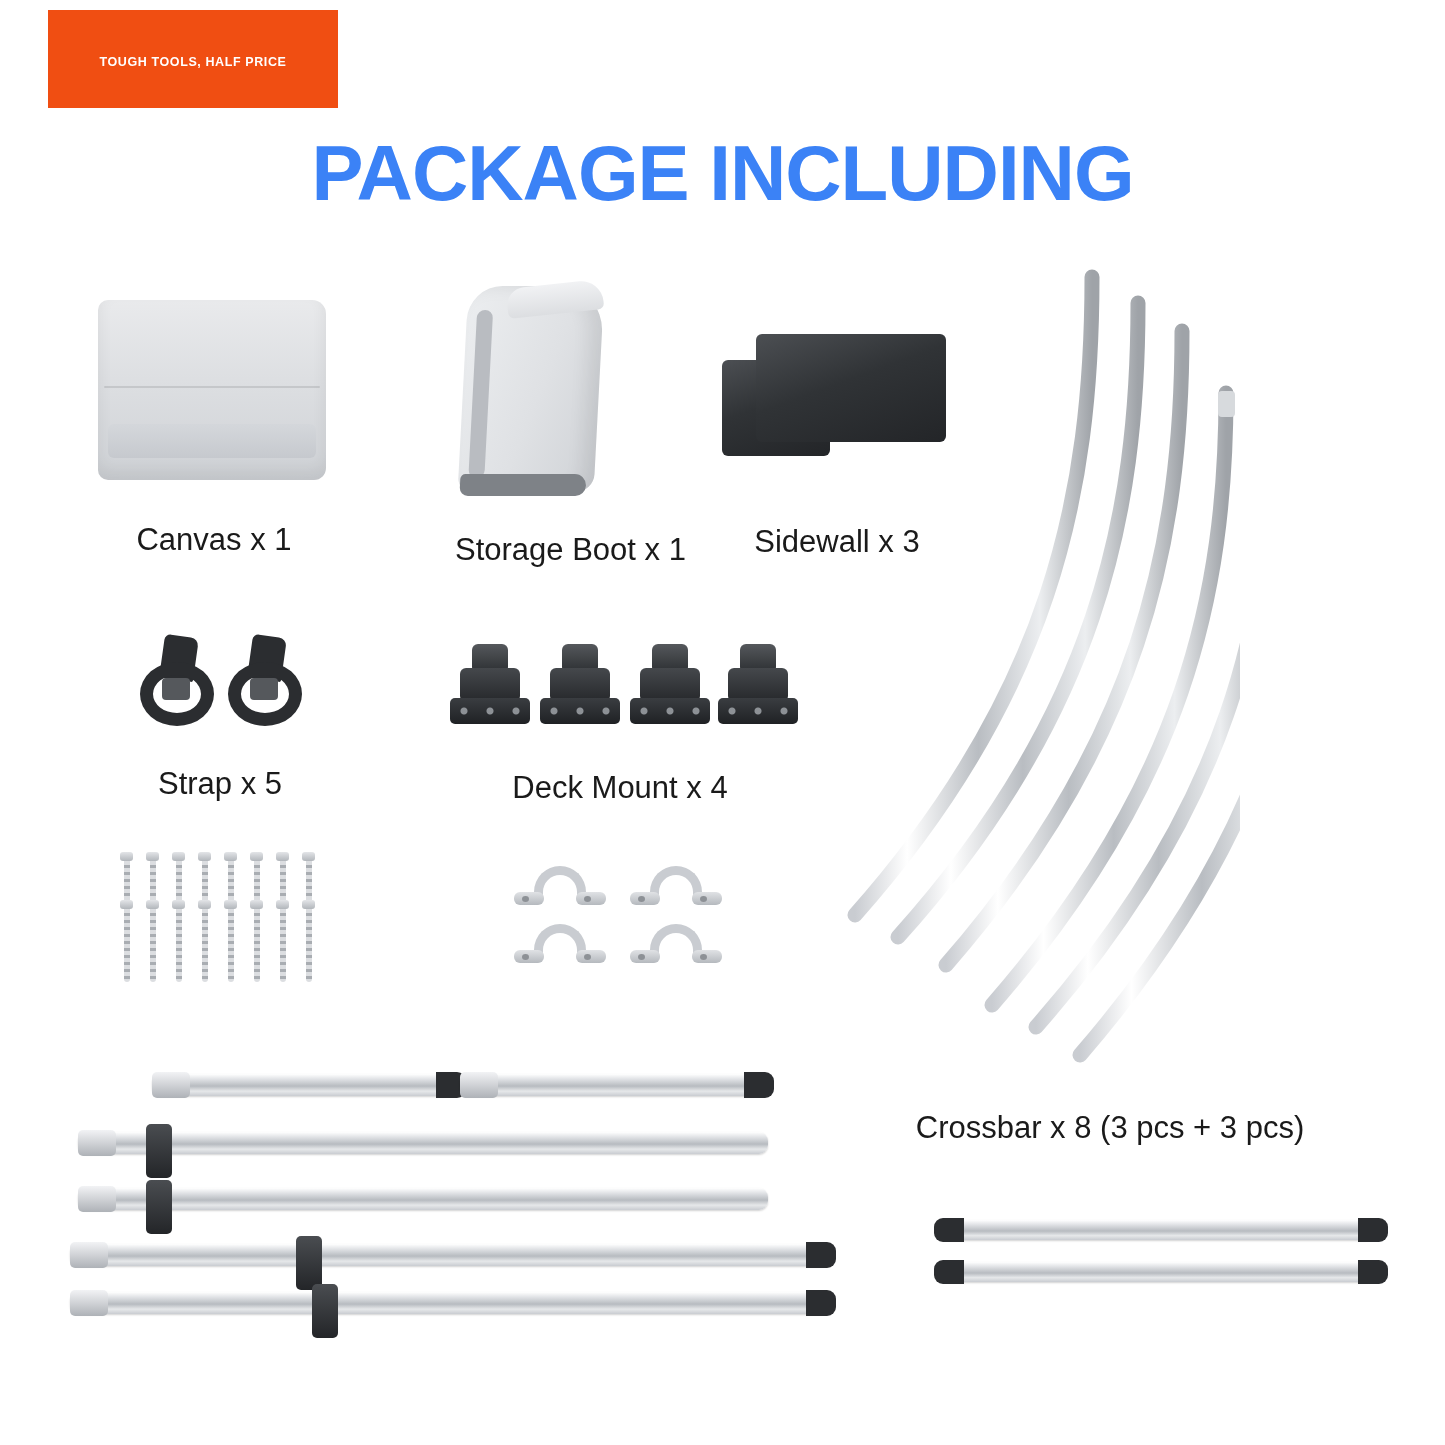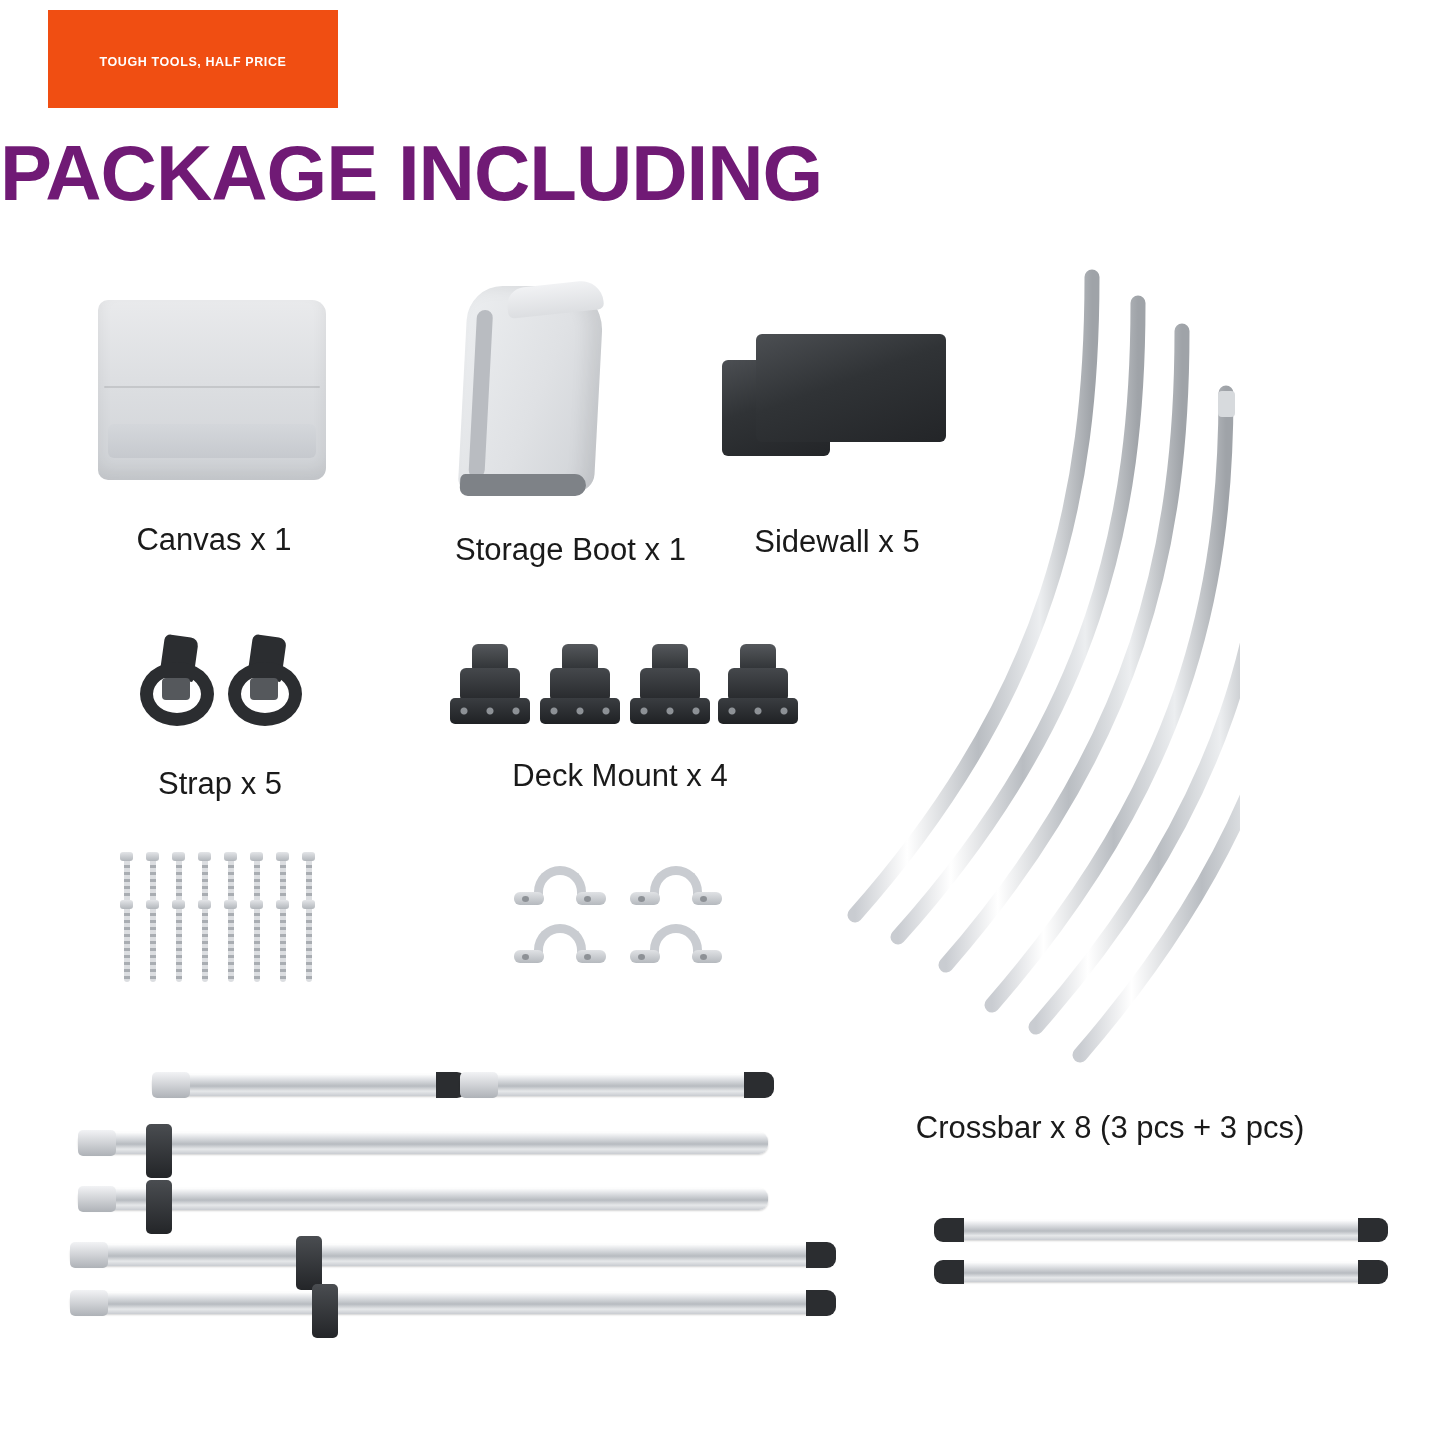--- a/index.html
+++ b/index.html
@@ -51,21 +51,22 @@
     letter-spacing: 0.6px;
     margin-top: 6px;
   }
 
   
   .title {
     position: absolute;
     top: 128px;
     left: 0;
     width: 100%;
-    color: #701a75;
+    text-align: center;
+    color: #3b82f6;
     font-size: 78px;
     font-weight: bold;
     letter-spacing: -1px;
     font-family: "Liberation Sans", sans-serif;
   }
 
   
   .item {
     position: absolute;
   }
@@ -306,21 +307,21 @@
     <div class="boot-cap" style="left:52px; top:-2px;"></div>
   </div>
   <div class="caption" style="margin-top:40px;">Storage Boot x 1</div>
 </div>
 
 <div class="item" style="left:722px; top:334px; width:230px;">
   <div class="item-art" style="height:136px;">
     <div class="sw-a"></div>
     <div class="sw-b"></div>
   </div>
-  <div class="caption" style="margin-top:54px;">Sidewall x 5</div>
+  <div class="caption" style="margin-top:54px;">Sidewall x 3</div>
 </div>
 
 <div class="item" style="left:108px; top:636px; width:224px;">
   <div class="item-art" style="height:100px;">
     <div class="strap-coil" style="left:32px; top:0;">
       <div class="tail"></div>
       <div class="ring"></div>
       <div class="buckle"></div>
     </div>
     <div class="strap-coil" style="left:120px; top:0;">
@@ -348,21 +349,21 @@
       <div class="knob"></div>
       <div class="body"></div>
       <div class="base"></div>
     </div>
     <div class="mount" style="left:278px; top:0;">
       <div class="knob"></div>
       <div class="body"></div>
       <div class="base"></div>
     </div>
   </div>
-  <div class="caption" style="margin-top:24px;">Deck Mount x 4</div>
+  <div class="caption" style="margin-top:36px;">Deck Mount x 4</div>
 </div>
 
 <div class="item" style="left:106px; top:852px; width:240px;">
   <div class="item-art" style="height:120px;">
     <div class="screw" style="left:14px; top:0;">
         <div class="head"></div>
         <div class="shaft"></div>
       </div>
     <div class="screw" style="left:40px; top:0;">
         <div class="head"></div>

